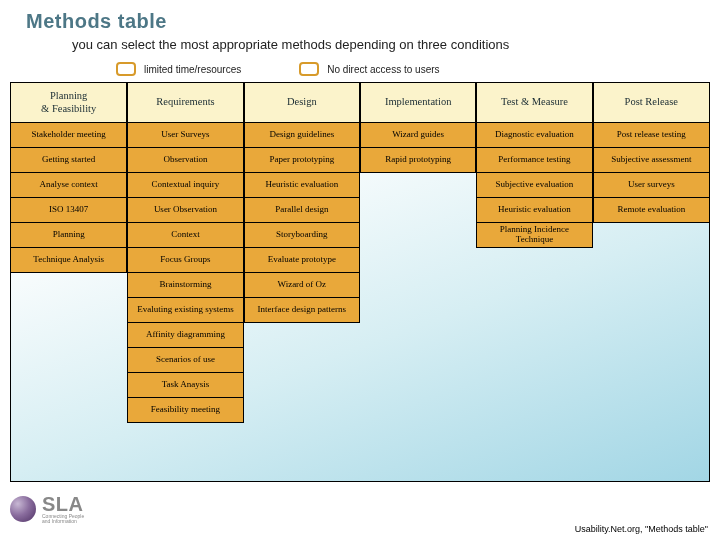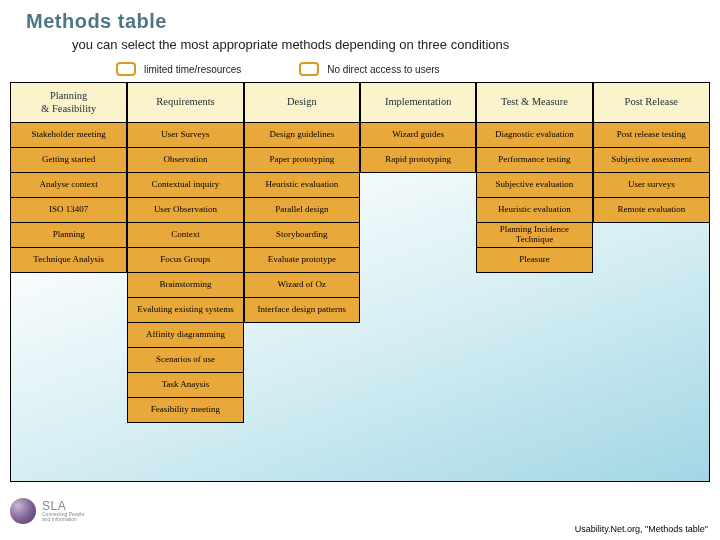--- a/index.html
+++ b/index.html
@@ -15,21 +15,21 @@
   .header-cell { background: #fbf3cb; border: 1px solid #000; border-top: none; height: 40px; display: flex; align-items: center; justify-content: center; font-size: 10.5px; font-weight: 400; color: #1a2c33; text-align: center; padding: 2px 4px; line-height: 1.15; }
   .header-cell.first { border-left: none; }
   .header-cell.last { border-right: none; }
   .method-cell { background: #e9a83a; border: 1px solid #000; height: 26px; display: flex; align-items: center; justify-content: center; font-size: 9px; color: #000; text-align: center; padding: 1px 3px; line-height: 1.1; margin-top: -1px; }
   .col:first-child .method-cell, .col:first-child .header-cell { border-left: none; }
   .col:last-child .method-cell, .col:last-child .header-cell { border-right: none; }
   .method-cell + .method-cell { }
   .logo-wrap { position: absolute; left: 10px; bottom: 16px; display: flex; align-items: center; gap: 6px; }
   .sphere { width: 26px; height: 26px; border-radius: 50%; background: radial-gradient(circle at 30% 30%, #c8b8d4 0%, #8a6d9e 45%, #4d2f62 100%); }
   .sla-text { display: flex; flex-direction: column; }
-  .sla-main { font-family: Arial, sans-serif; font-size: 12px; font-weight: normal; color: #888; letter-spacing: 0.5px; line-height: 1; }
+  .sla-main { font-family: Arial, sans-serif; font-size: 20px; font-weight: bold; color: #888; letter-spacing: 0.5px; line-height: 1; }
   .sla-sub { font-size: 5px; color: #888; line-height: 1; }
   .credit { position: absolute; right: 12px; bottom: 6px; font-size: 9px; font-family: Arial, sans-serif; color: #000; }
 </style>
 </head>
 <body>
 
 <div class="title">Methods table</div>
 <div class="subtitle">you can select the most appropriate methods depending on three conditions</div>
 
 <div class="legend">
@@ -86,21 +86,20 @@
         <div class="method-cell">Wizard guides</div>
         <div class="method-cell">Rapid prototyping</div>
       </div>
       <div class="col">
         <div class="header-cell" style="white-space: pre-line;">Test &amp; Measure</div>
         <div class="method-cell">Diagnostic evaluation</div>
         <div class="method-cell">Performance testing</div>
         <div class="method-cell">Subjective evaluation</div>
         <div class="method-cell">Heuristic evaluation</div>
         <div class="method-cell">Planning Incidence Technique</div>
-        <div class="method-cell">Pleasure</div>
       </div>
       <div class="col">
         <div class="header-cell last" style="white-space: pre-line;">Post Release</div>
         <div class="method-cell">Post release testing</div>
         <div class="method-cell">Subjective assessment</div>
         <div class="method-cell">User surveys</div>
         <div class="method-cell">Remote evaluation</div>
       </div>
     </div>
 </div>

